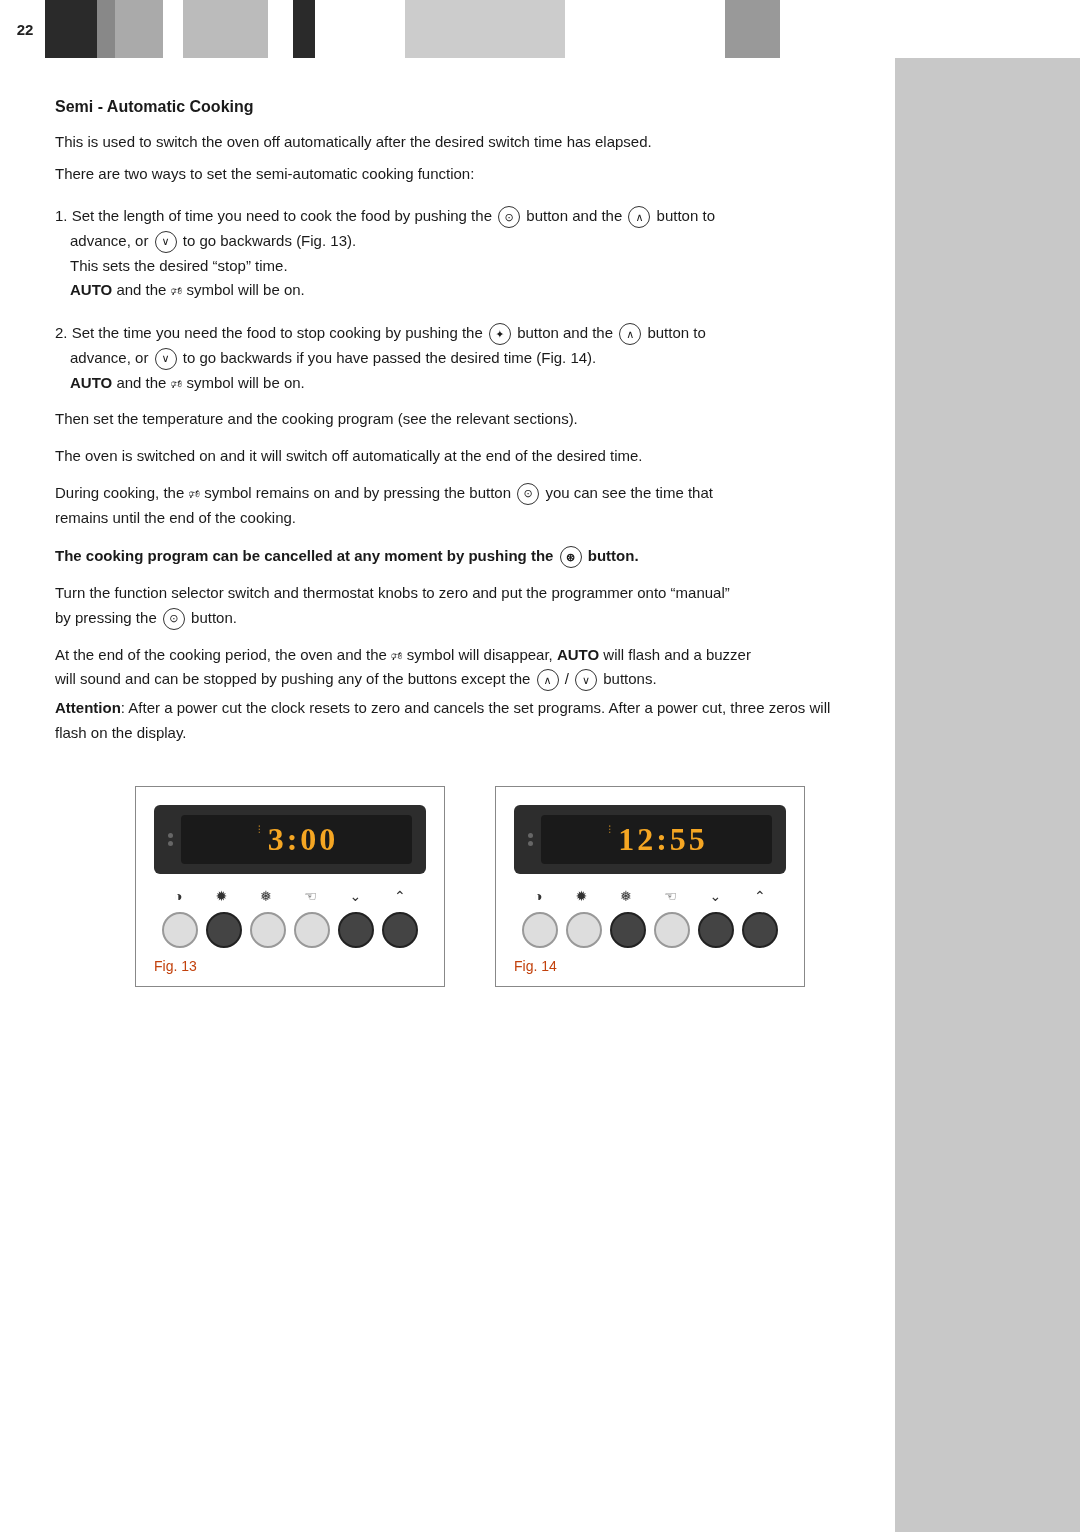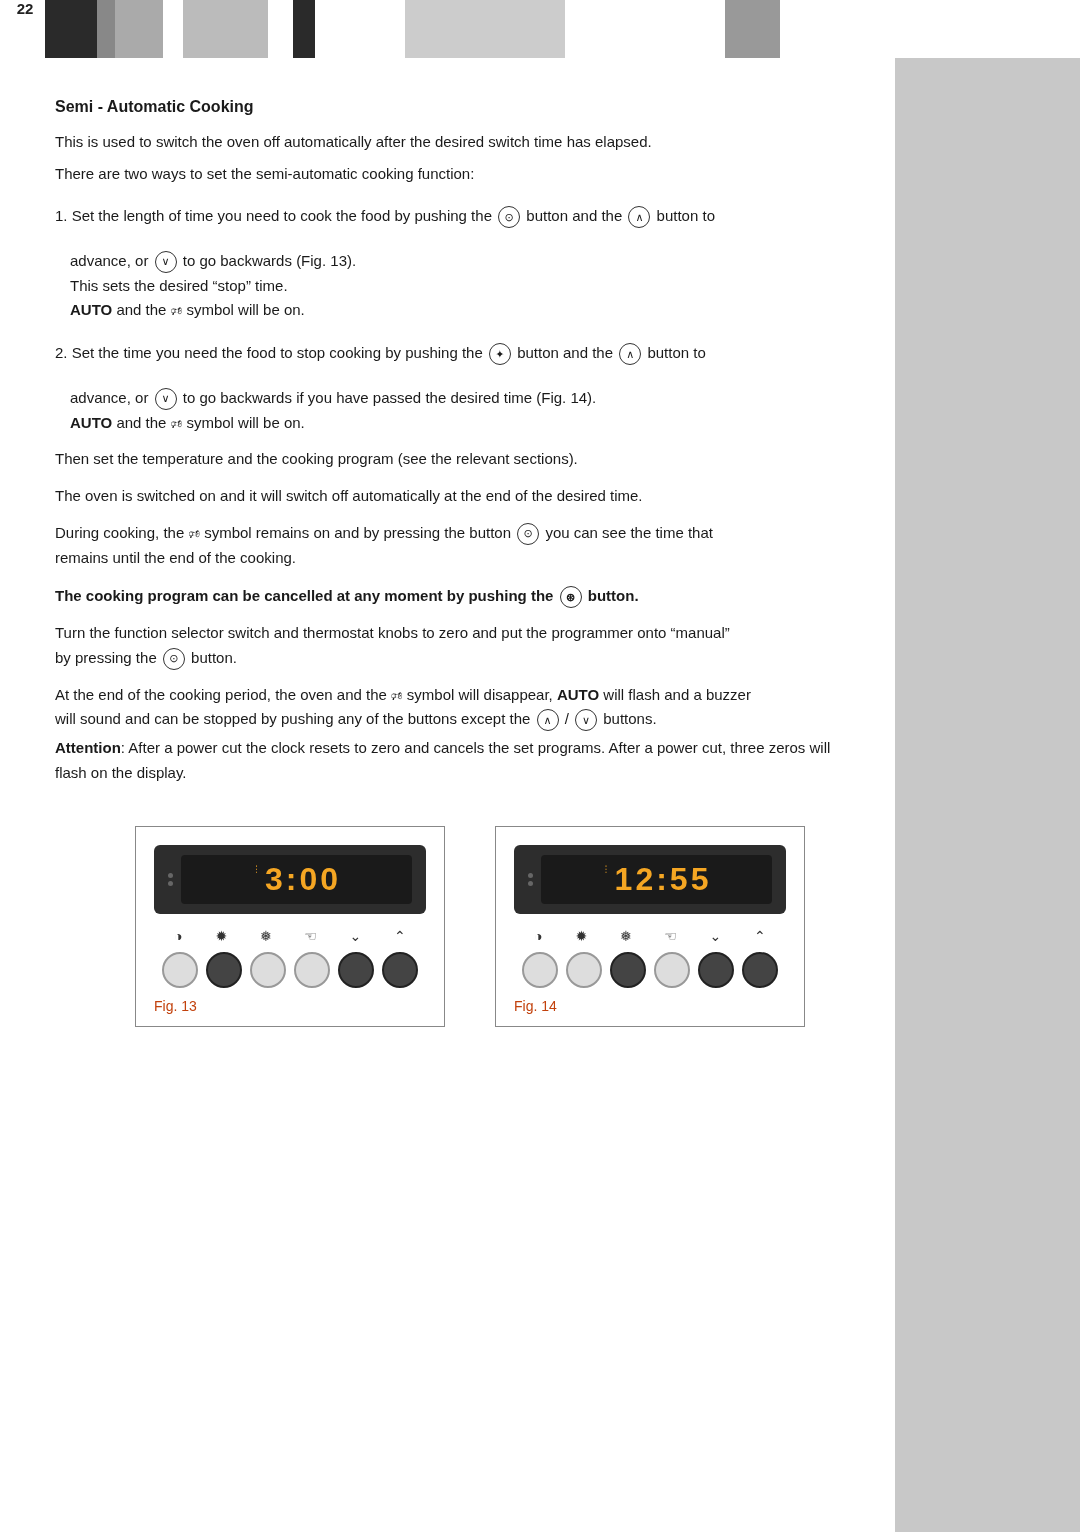--- a/index.html
+++ b/index.html
@@ -10,20 +10,21 @@
       background: #ffffff;
       font-family: Arial, Helvetica, sans-serif;
       font-size: 15px;
       color: #1a1a1a;
       position: relative;
     }
 
     
     .header-bar {
       display: flex;
+      align-items: center;
       height: 58px;
       background: #fff;
       padding: 0 0 0 10px;
       position: relative;
     }
 
     .page-number {
       font-size: 15px;
       font-weight: bold;
       color: #222;
@@ -87,21 +88,21 @@
     }
 
     .step-block {
       margin-top: 18px;
       margin-bottom: 10px;
       line-height: 1.65;
     }
 
     .step-indent {
       padding-left: 15px;
-      margin-top: 20px;
+      margin-top: 0;
       line-height: 1.65;
     }
 
     .auto-symbol {
       font-weight: bold;
     }
 
     .or-line {
       margin: 18px 0 18px 0;
       font-style: normal;
@@ -188,21 +189,21 @@
       background: #1a1a1a;
       border-radius: 4px;
       padding: 6px 10px;
       display: flex;
       align-items: center;
       justify-content: center;
       gap: 4px;
     }
 
     .display-time {
-      font-family: Liberation Sans, sans-serif;
+      font-family: Liberation Serif, serif;
       font-size: 32px;
       color: #f5a623;
       font-weight: bold;
       letter-spacing: 3px;
     }
 
     
     .control-panel {
       padding: 0 4px;
     }

